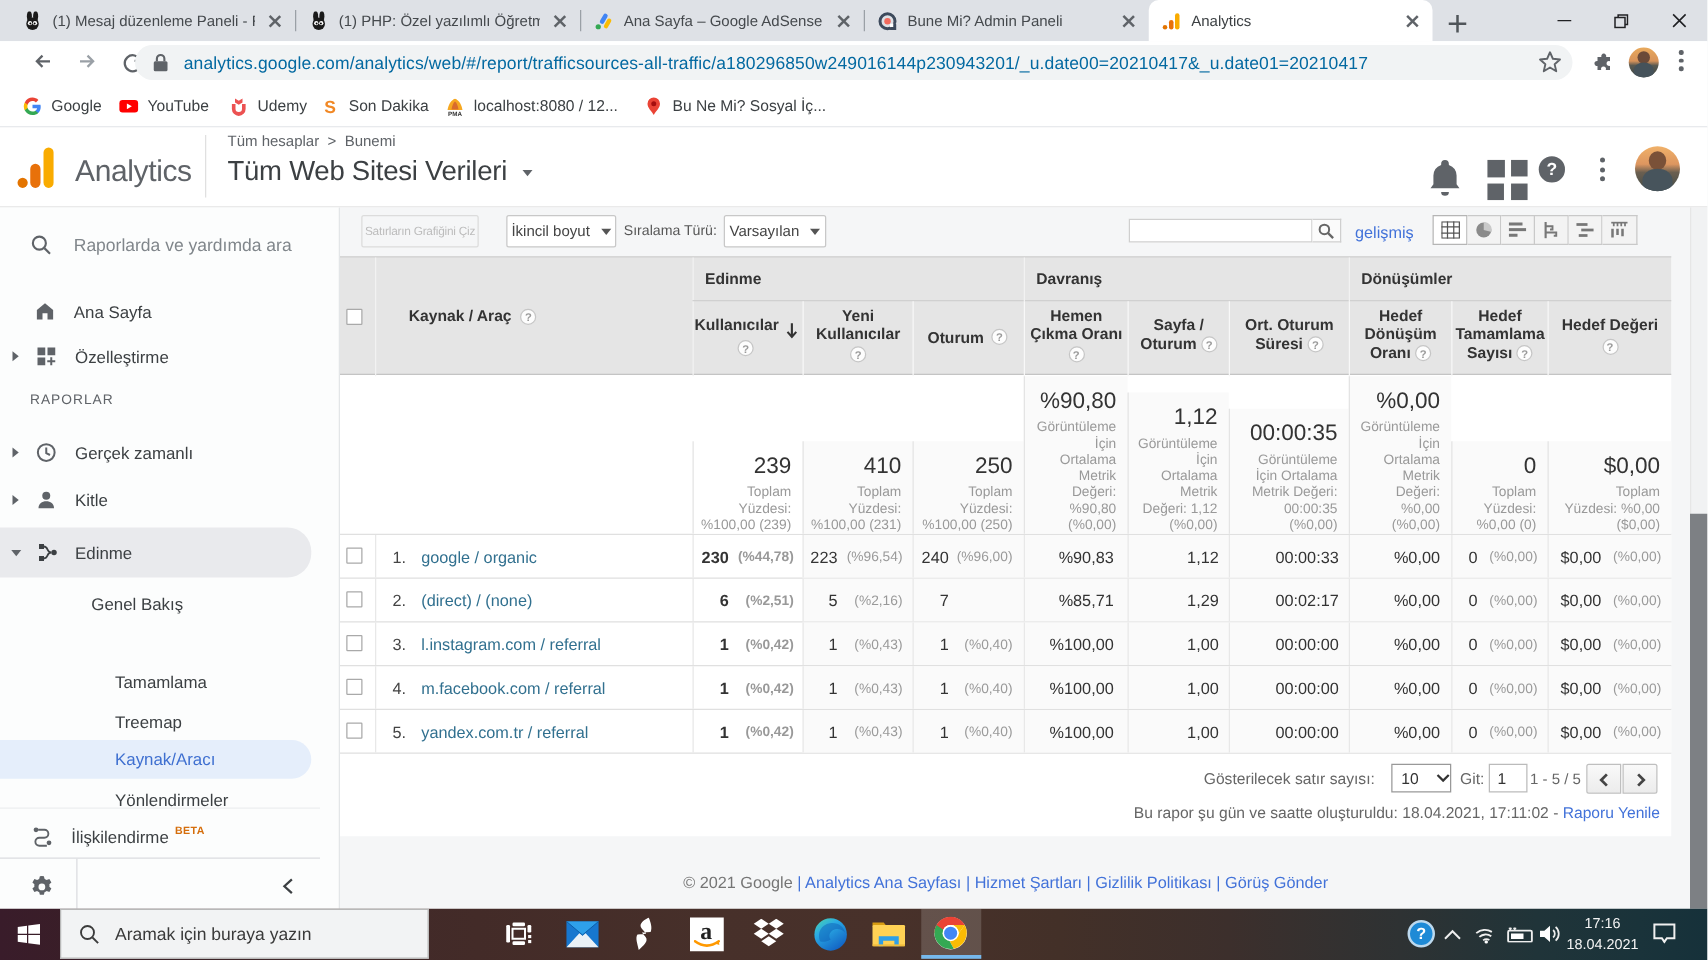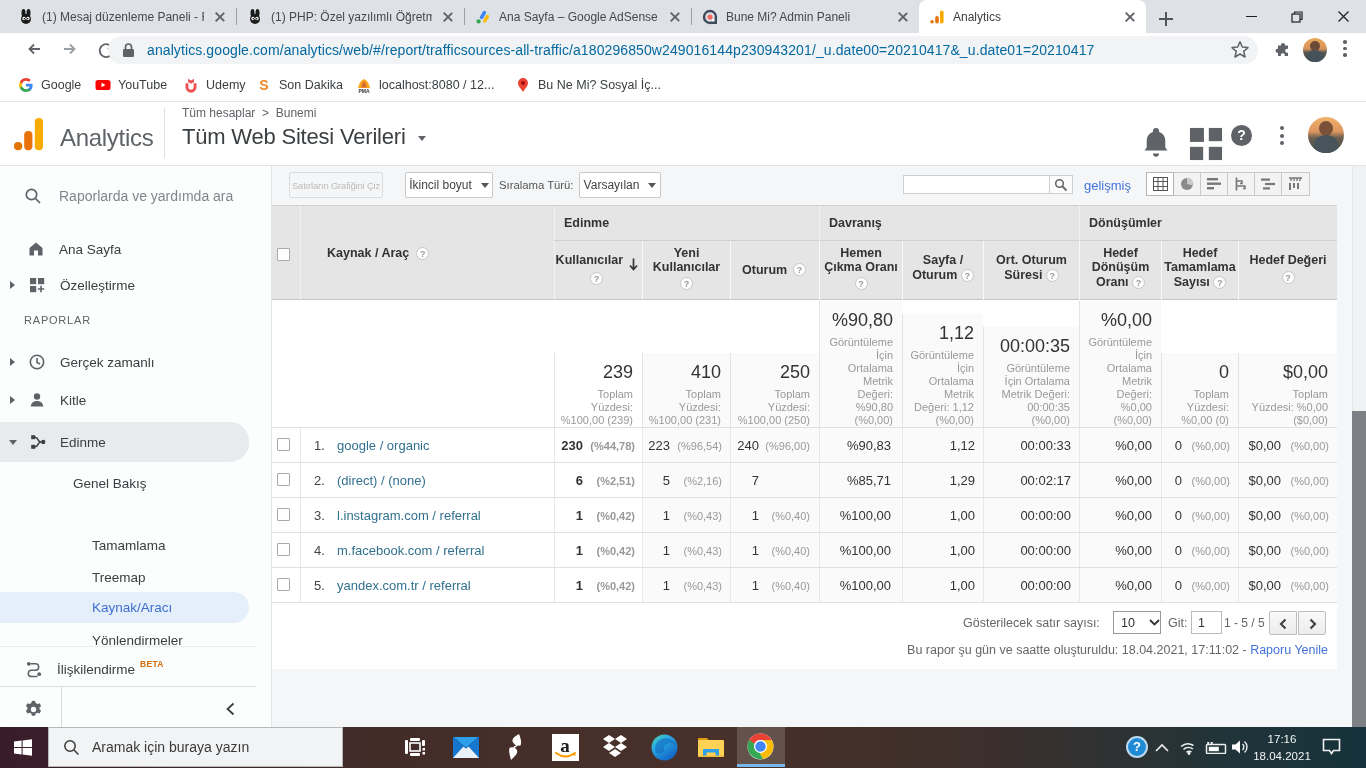--- a/index.html
+++ b/index.html
@@ -704,20 +704,21 @@
   <div class="abs" style="left:919px;top:445px;width:31px;height:23px;background:#fff;border:1px solid #bbb;font-size:12.5px;color:#333;line-height:23px;"><span style="margin-left:6px;">1</span></div>
   <div class="abs" style="left:952px;top:450px;font-size:12px;color:#666;">1 - 5 / 5</div>
   <div class="abs" style="left:997px;top:445px;width:28px;height:24px;background:linear-gradient(#f9f9f9,#ececec);border:1px solid #bfbfbf;border-radius:2px 0 0 2px;"><svg style="margin:6px 0 0 9px;" width="8" height="12" viewBox="0 0 8 12">
         <path d="M6.5 1.5 L2 6 L6.5 10.5" fill="none" stroke="#444" stroke-width="2.2"></path>
       </svg></div>
   <div class="abs" style="left:1026px;top:445px;width:28px;height:24px;background:linear-gradient(#f9f9f9,#ececec);border:1px solid #bfbfbf;border-radius:0 2px 2px 0;"><svg style="margin:6px 0 0 10px;" width="8" height="12" viewBox="0 0 8 12">
         <path d="M1.5 1.5 L6 6 L1.5 10.5" fill="none" stroke="#444" stroke-width="2.2"></path>
       </svg></div>
   <div class="abs" style="right:24px;top:477px;font-size:12.5px;color:#666;">Bu rapor şu gün ve saatte oluşturuldu: 18.04.2021, 17:11:02 - <span style="color:#4272d9;">Raporu Yenile</span></div>
 
+  <div class="abs" style="left:0;top:532px;width:1065px;text-align:center;font-size:13px;color:#757575;">© 2021 Google <span style="color:#4272d9;">| Analytics Ana Sayfası | Hizmet Şartları | Gizlilik Politikası | Görüş Gönder</span></div>
 </div>
 
 <div class="abs" style="left:1352px;top:166px;width:14px;height:561px;background:#f1f2f3;border-left:1px solid #e6e6e6;"></div>
 <div class="abs" style="left:1352px;top:411px;width:14px;height:316px;background:#7d8084;"></div>
 
 <div id="taskbar">
   <svg class="abs" style="left:14px;top:12px;" width="18" height="17" viewBox="0 0 18 17">
       <path d="M0 2.6 L7.6 1.6 V8 H0 Z" fill="#fff"></path>
       <path d="M8.6 1.45 L18 0.2 V8 H8.6 Z" fill="#fff"></path>
       <path d="M0 9 H7.6 V15.4 L0 14.4 Z" fill="#fff"></path>

